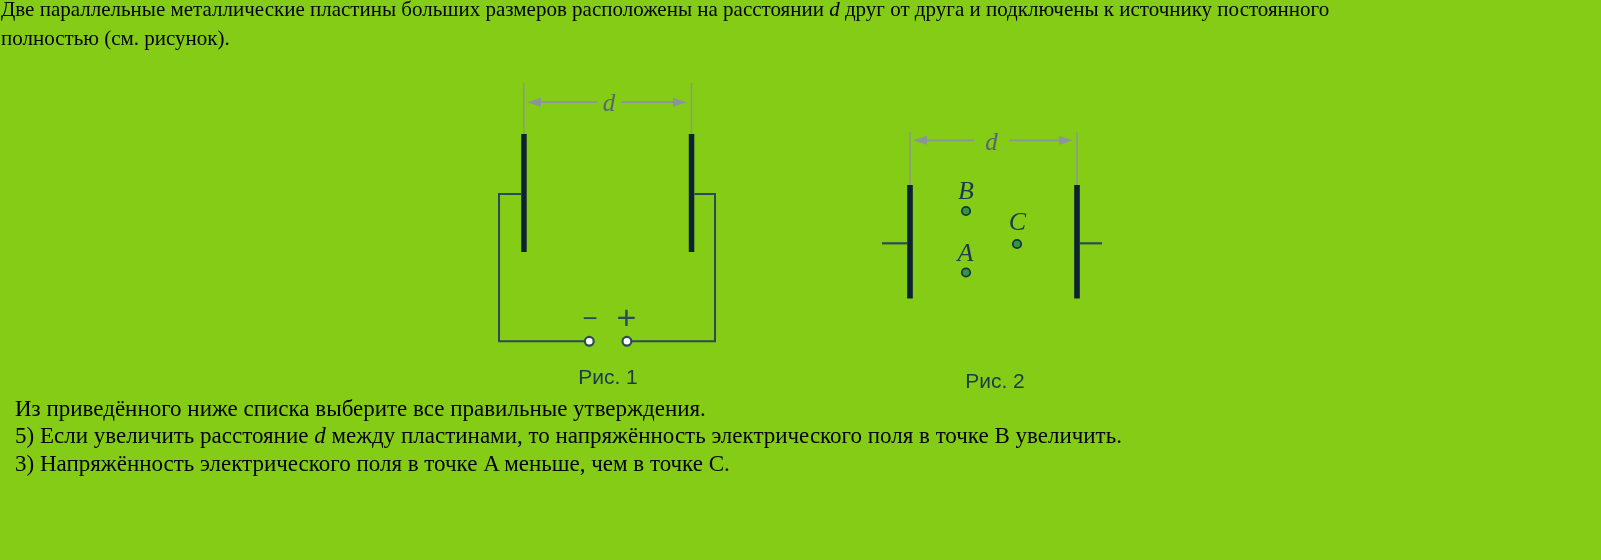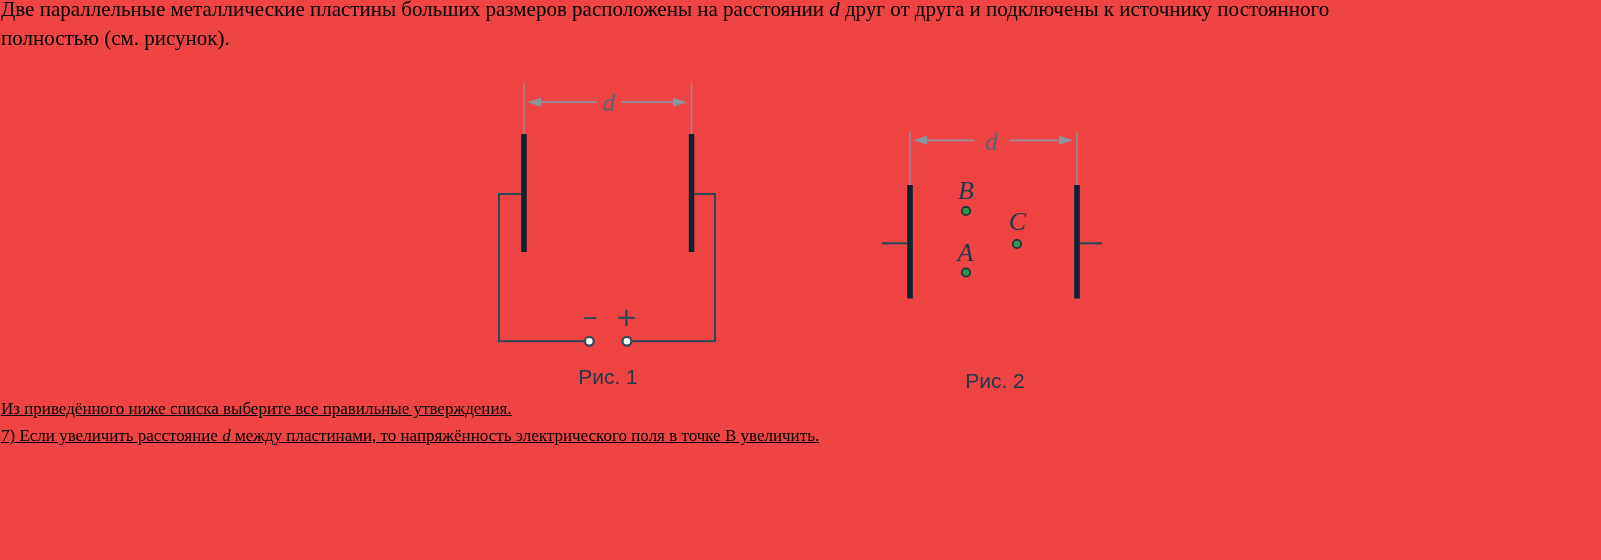--- a/index.html
+++ b/index.html
@@ -1,39 +1,38 @@
 <!DOCTYPE html>
 <html><head>
 <meta charset="utf-8">
 <style>
   html, body { margin: 0; padding: 0; background: #ffffff; overflow: hidden; }
   .page {
     position: relative;
     width: 1601px;
     height: 560px;
-    background: #ef4444;
+    background: #84cc16;
     font-family: "Liberation Serif", serif;
     color: #000000;
   }
   .intro {
     position: absolute;
     left: 1px;
     top: -5px;
     margin: 0;
     font-size: 21px;
     line-height: 29px;
     white-space: nowrap;
   }
   .statements {
     position: absolute;
-    left: 1px;
+    left: 15px;
     top: 395px;
-    font-size: 17px;
+    font-size: 23px;
     line-height: 27.4px;
-    text-decoration: underline;
   }
   .statements .line { white-space: nowrap; }
   .var { font-style: italic; font-family: "Liberation Serif", serif; }
   .fig { position: absolute; }
   .fig1 { left: 480px; top: 75px; }
   .fig2 { left: 870px; top: 125px; }
   svg text { user-select: none; }
   .dim-serif {
     font-family: "Liberation Serif", serif;
     font-style: italic;
@@ -92,16 +91,17 @@
     <circle cx="96" cy="86" r="4.2" stroke-width="1.8" fill="#2f9743" stroke="#1d3440"></circle>
     <text x="147.5" y="105" text-anchor="middle" class="pt-label" fill="#1c3a4a">C</text>
     <circle cx="147" cy="119" r="4.2" stroke-width="1.8" fill="#2f9743" stroke="#1d3440"></circle>
     <text x="95.5" y="136" text-anchor="middle" class="pt-label" fill="#1c3a4a">A</text>
     <circle cx="96" cy="147.5" r="4.2" stroke-width="1.8" fill="#2f9743" stroke="#1d3440"></circle>
     <text x="125" y="263" text-anchor="middle" class="caption" fill="#1b3a4a">Рис. 2</text>
   </svg>
 
   <div class="statements">
     <div class="line"><span>Из приведённого ниже списка выберите все правильные утверждения.</span></div>
-    <div class="line"><span>7) Если увеличить расстояние </span><span class="var">d</span><span> между пластинами, то напряжённость электрического поля в точке B увеличить.</span></div>
+    <div class="line"><span>5) Если увеличить расстояние </span><span class="var">d</span><span> между пластинами, то напряжённость электрического поля в точке B увеличить.</span></div>
+    <div class="line"><span>3) Напряжённость электрического поля в точке A меньше, чем в точке C.</span><span class="var"></span><span></span></div>
   </div>
 
 </div>
 
 </body></html>

